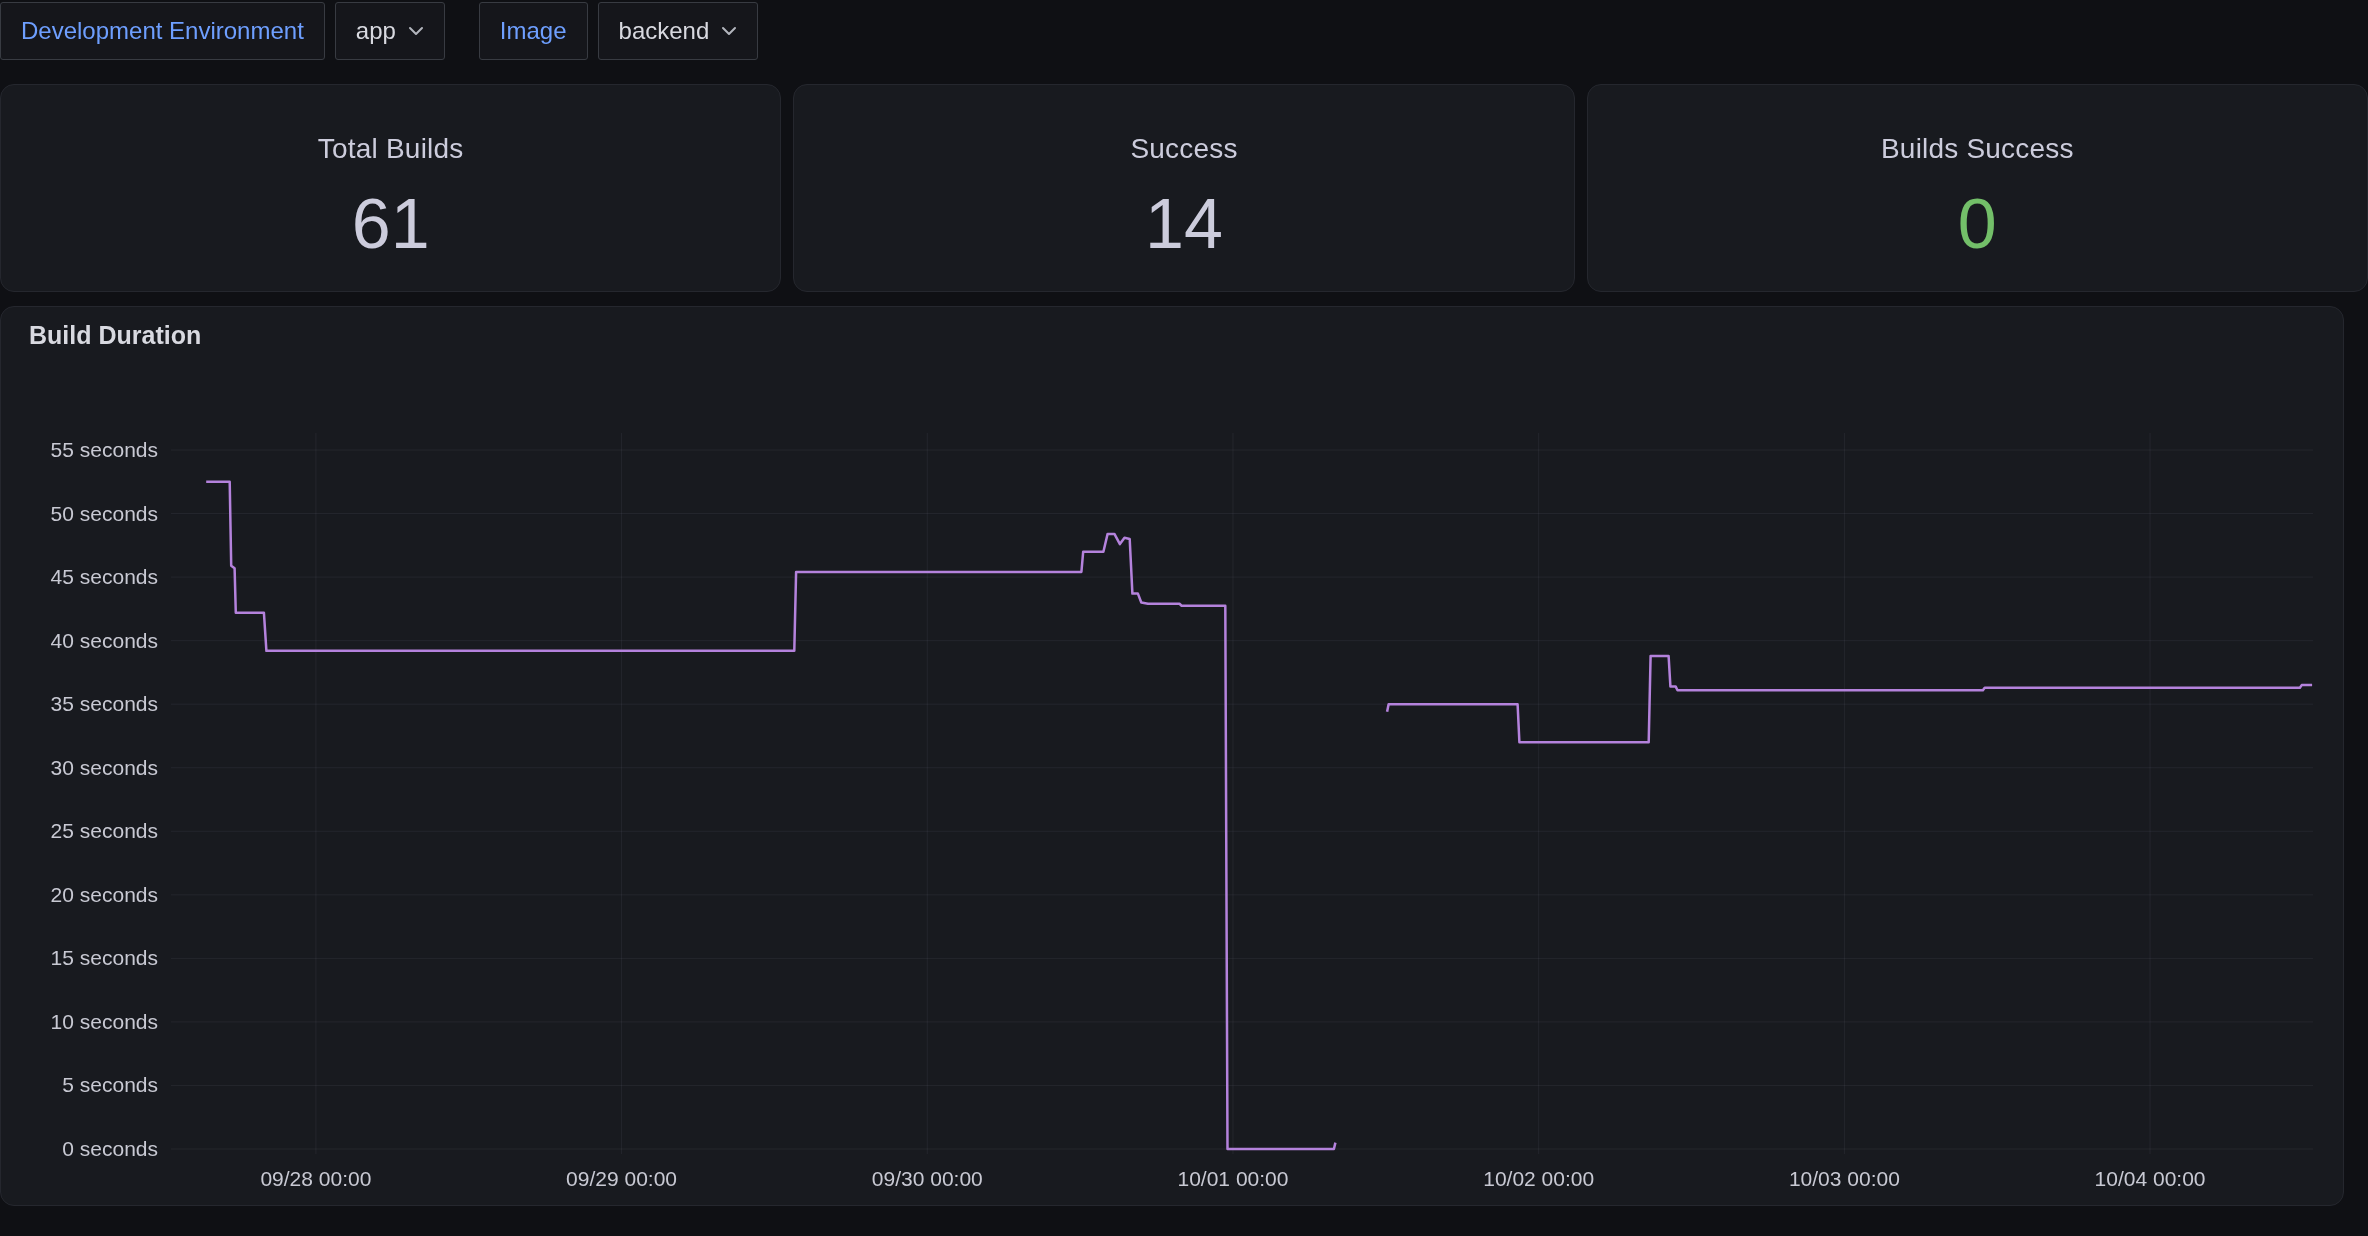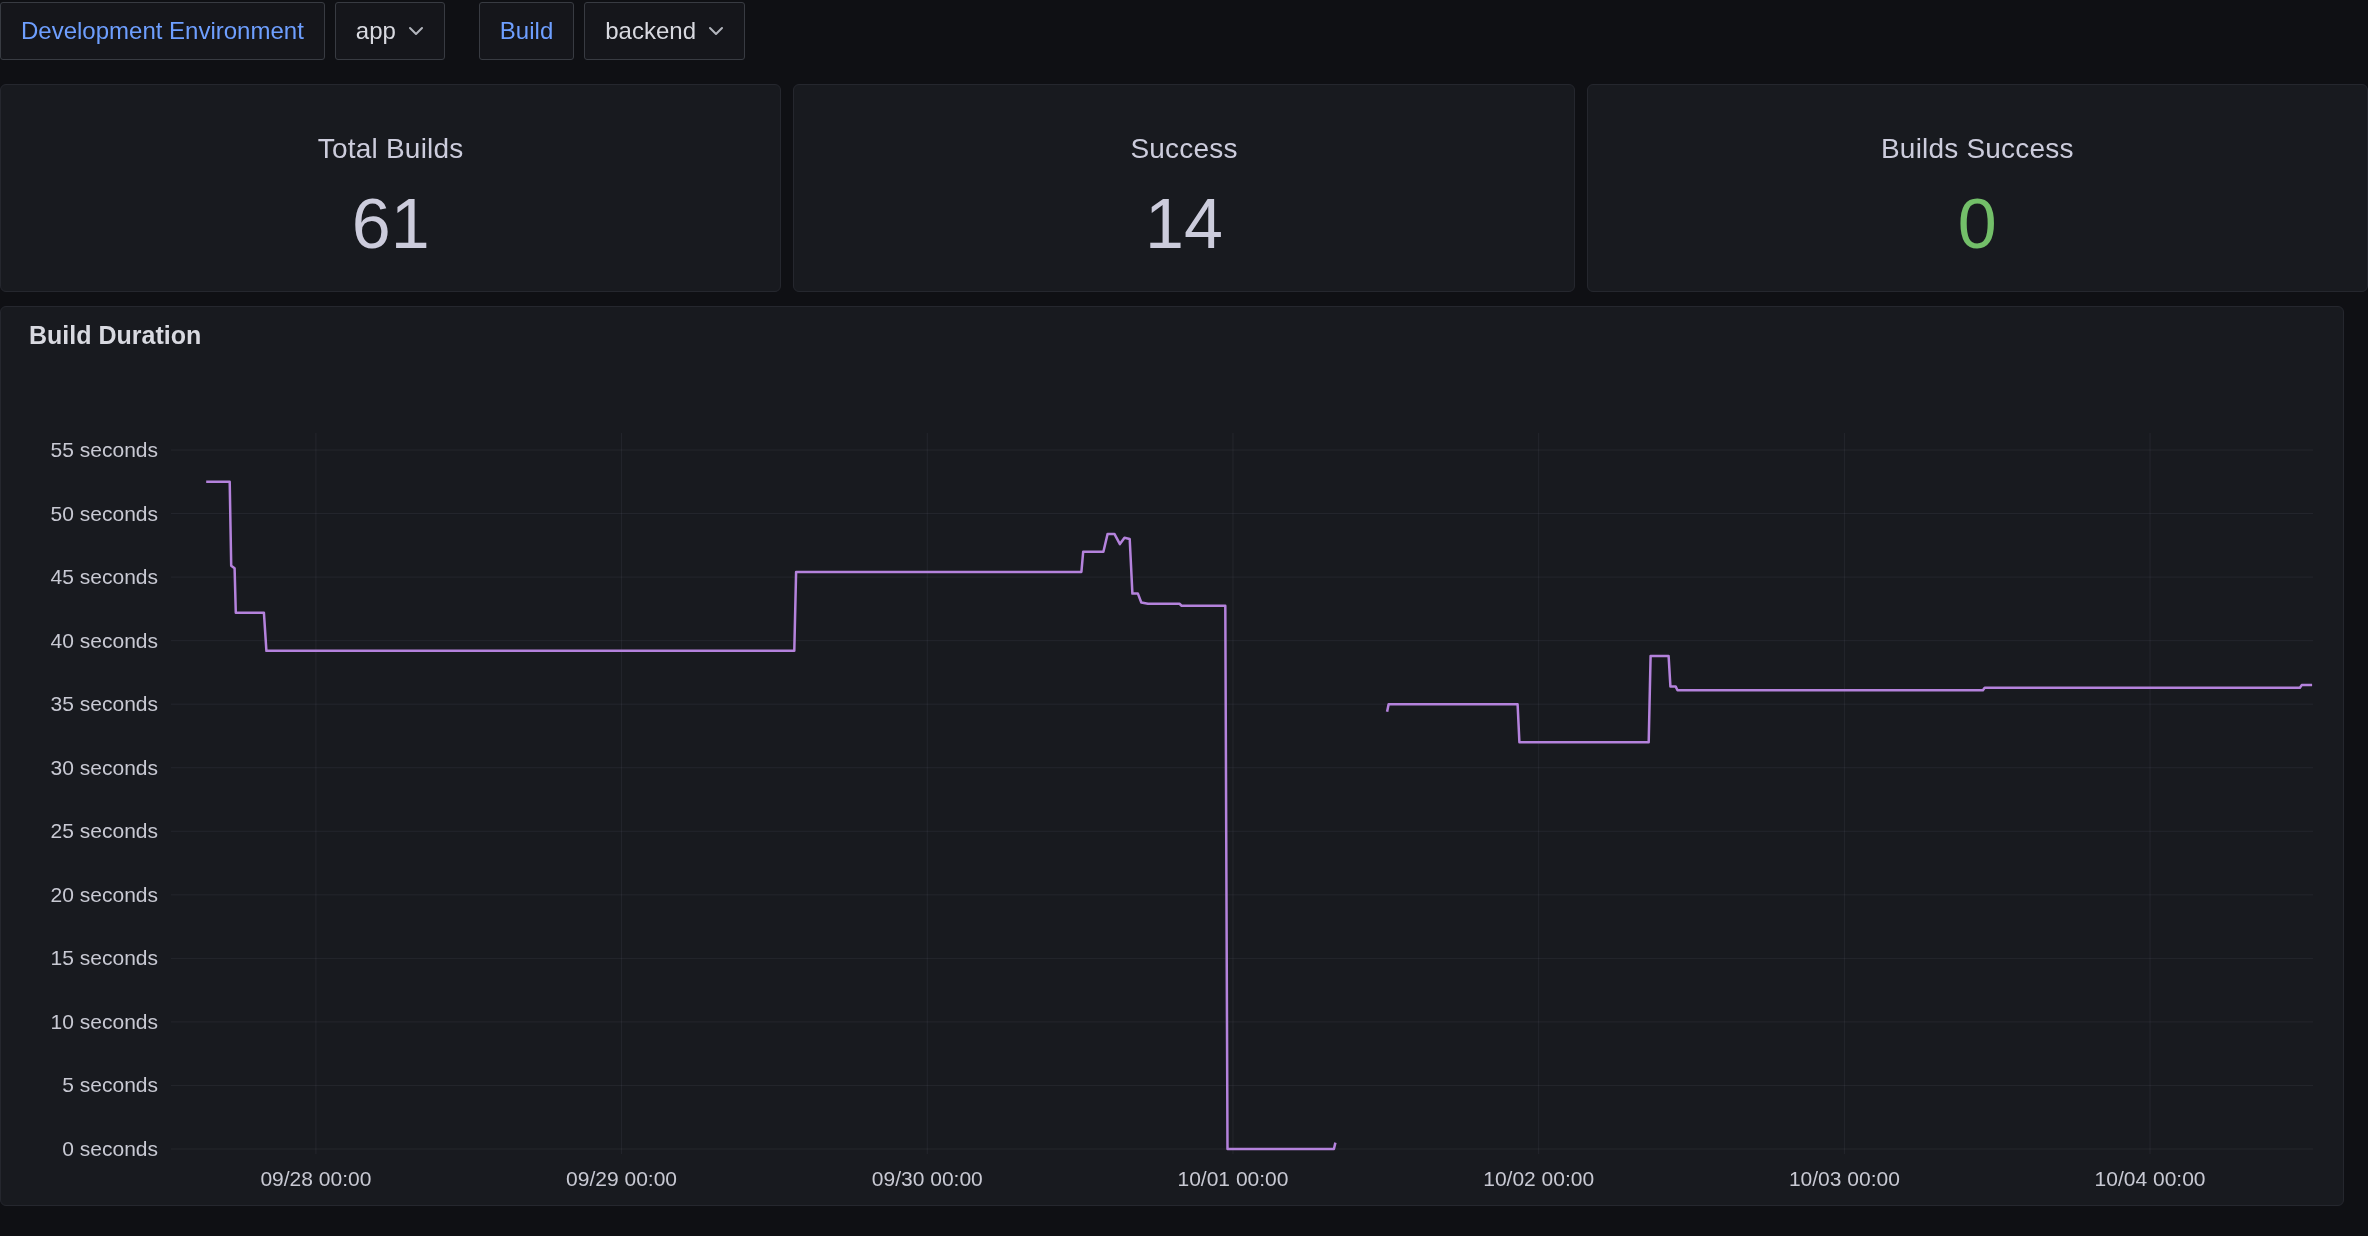--- a/index.html
+++ b/index.html
@@ -21,21 +21,21 @@
     background:#15161b; font-size:24px; cursor:pointer;
   }
   .var-box.label-box span { color:#6e9fff; font-weight:500; }
   .var-box.value-box span { color:#d8d9e0; font-weight:400; }
   .var-box + .var-box { margin-left:10px;justify-content:flex-end; }
   .group-gap { width:34px; }
   .chevron { margin-left:12px; display:flex; align-items:center; }
 
   
   .panel {
-    background:#181a1f; border:1px solid #25272e; border-radius:6px;
+    background:#181a1f; border:1px solid #25272e; border-radius:14px;
   }
   .stats-row { display:flex; gap:12px; height:208px; margin-bottom:14px; }
   .stat-panel { flex:1; display:flex; flex-direction:column; align-items:center; }
   .stat-title { margin-top:48px; font-size:28px; color:#ccccdc; letter-spacing:.2px; }
   .stat-value { margin-top:24px; font-size:70px; font-weight:500; line-height:1; }
 
   .chart-panel { position:relative; height:900px; width:2344px; }
   .chart-title {
     position:absolute; top:14px; left:28px;
     font-size:25px; font-weight:600; color:#d8d9e0;
@@ -54,21 +54,21 @@
     <div class="var-box value-box">
       <span>app</span>
       <span class="chevron">
         <svg width="16" height="10" viewBox="0 0 16 10">
             <path d="M2 2 L8 8 L14 2" fill="none" stroke="#b2b5bd" stroke-width="2" stroke-linecap="round" stroke-linejoin="round"></path>
           </svg>
       </span>
     </div>
     <div class="group-gap"></div>
     <div class="var-box label-box">
-      <span>Build</span>
+      <span>Image</span>
     </div>
     <div class="var-box value-box">
       <span>backend</span>
       <span class="chevron">
         <svg width="16" height="10" viewBox="0 0 16 10">
             <path d="M2 2 L8 8 L14 2" fill="none" stroke="#b2b5bd" stroke-width="2" stroke-linecap="round" stroke-linejoin="round"></path>
           </svg>
       </span>
     </div>
   </div>

